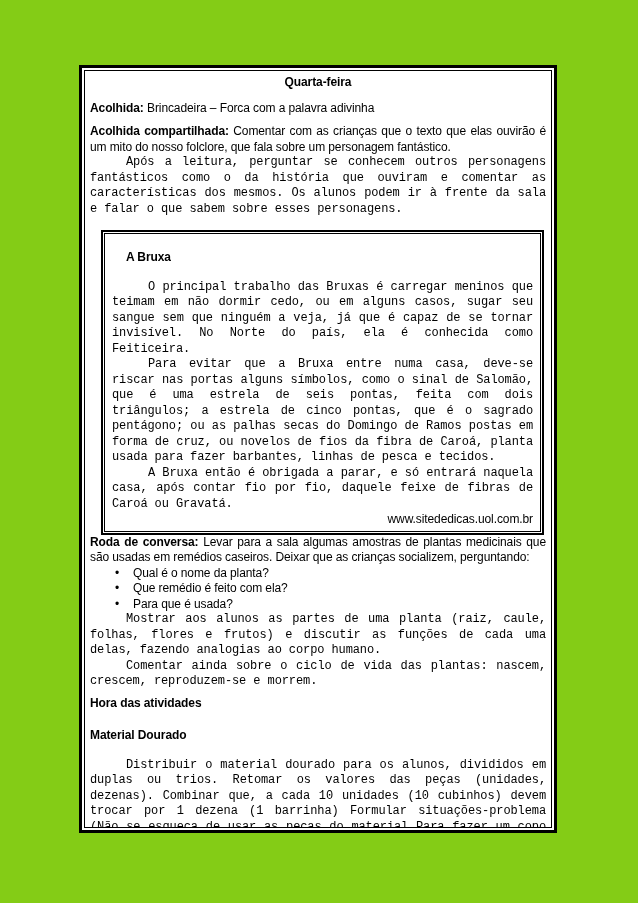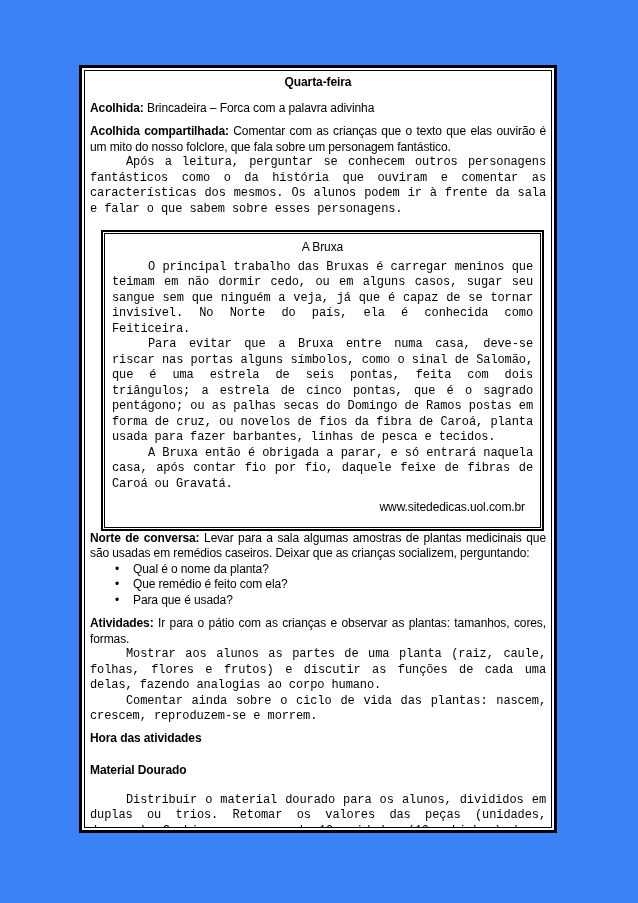--- a/index.html
+++ b/index.html
@@ -8,21 +8,21 @@
     width: 638px;
     height: 903px;
     background: #ffffff;
     font-family: "Liberation Sans", sans-serif;
     color: #000000;
   }
   .page {
     position: relative;
     width: 638px;
     height: 903px;
-    background: #3b82f6;
+    background: #84cc16;
     overflow: hidden;
   }
   .doc {
     position: absolute;
     left: 79px;
     top: 65px;
     width: 478px;
     height: 768px;
     box-sizing: border-box;
     border: 3px solid #000;
@@ -52,27 +52,26 @@
   .bruxa {
     margin: 13px 2px 0 11px;
     border: 2px solid #000;
     padding: 1px;
   }
   .bruxa-inner {
     border: 1px solid #000;
     padding: 2px 7px 3px 7px;
   }
   .bruxa-title {
-    text-align: center;
-    font-weight: normal;
-    margin: 4px;
+    font-weight: bold;
+    margin: 14px;
   }
   .bruxa-source {
     text-align: right;
-    margin: 8px;
+    margin: 0;
   }
 
   .mt-calendario { margin-top: 14px; }
   .bullets {
     list-style: none;
     margin: 0;
     padding: 0 0 0 25px;
   }
   .bullets li { display: flex; }
   .bullet-glyph {
@@ -107,38 +106,37 @@
         <div class="bruxa-inner">
           <p class="bruxa-title">A Bruxa</p>
           <p class="indent">O principal trabalho das Bruxas é carregar meninos que teimam em não dormir cedo, ou em alguns casos, sugar seu sangue sem que ninguém a veja, já que é capaz de se tornar invisível. No Norte do país, ela é conhecida como Feiticeira.</p>
           <p class="indent">Para evitar que a Bruxa entre numa casa, deve-se riscar nas portas alguns símbolos, como o sinal de Salomão, que é uma estrela de seis pontas, feita com dois triângulos; a estrela de cinco pontas, que é o sagrado pentágono; ou as palhas secas do Domingo de Ramos postas em forma de cruz, ou novelos de fios da fibra de Caroá, planta usada para fazer barbantes, linhas de pesca e tecidos.</p>
           <p class="indent">A Bruxa então é obrigada a parar, e só entrará naquela casa, após contar fio por fio, daquele feixe de fibras de Caroá ou Gravatá.</p>
           <p class="bruxa-source">www.sitededicas.uol.com.br</p>
         </div>
       </div>
 
 
-      <p><b class="lead">Norte de conversa:</b><span> Levar para a sala algumas amostras de plantas medicinais que são usadas em remédios caseiros. Deixar que as crianças socializem, perguntando:</span></p>
+      <p><b class="lead">Roda de conversa:</b><span> Levar para a sala algumas amostras de plantas medicinais que são usadas em remédios caseiros. Deixar que as crianças socializem, perguntando:</span></p>
 
       <ul class="bullets">
         <li>
             <span class="bullet-glyph">•</span>
             <span>Qual é o nome da planta?</span>
           </li>
         <li>
             <span class="bullet-glyph">•</span>
             <span>Que remédio é feito com ela?</span>
           </li>
         <li>
             <span class="bullet-glyph">•</span>
             <span>Para que é usada?</span>
           </li>
       </ul>
 
-      <p class="mt-atividades"><b class="lead">Atividades:</b><span> Ir para o pátio com as crianças e observar as plantas: tamanhos, cores, formas.</span></p>
       <p class="indent">Mostrar aos alunos as partes de uma planta (raiz, caule, folhas, flores e frutos) e discutir as funções de cada uma delas, fazendo analogias ao corpo humano.</p>
       <p class="indent">Comentar ainda sobre o ciclo de vida das plantas: nascem, crescem, reproduzem-se e morrem.</p>
 
       <p class="heading-line mt-hora">Hora das atividades</p>
 
       <p class="heading-line mt-material">Material Dourado</p>
 
       <p class="indent mt-distribuir">Distribuir o material dourado para os alunos, divididos em duplas ou trios. Retomar os valores das peças (unidades, dezenas). Combinar que, a cada 10 unidades (10 cubinhos) devem trocar por 1 dezena (1 barrinha) Formular situações-problema (Não se esqueça de usar as peças do material Para fazer um copo de chá de boldo preciso de duas folhas grandes. Para fazer 2 copos, de quantas folhas preciso? E para fazer 4 copos?</p>
 
     </div>

